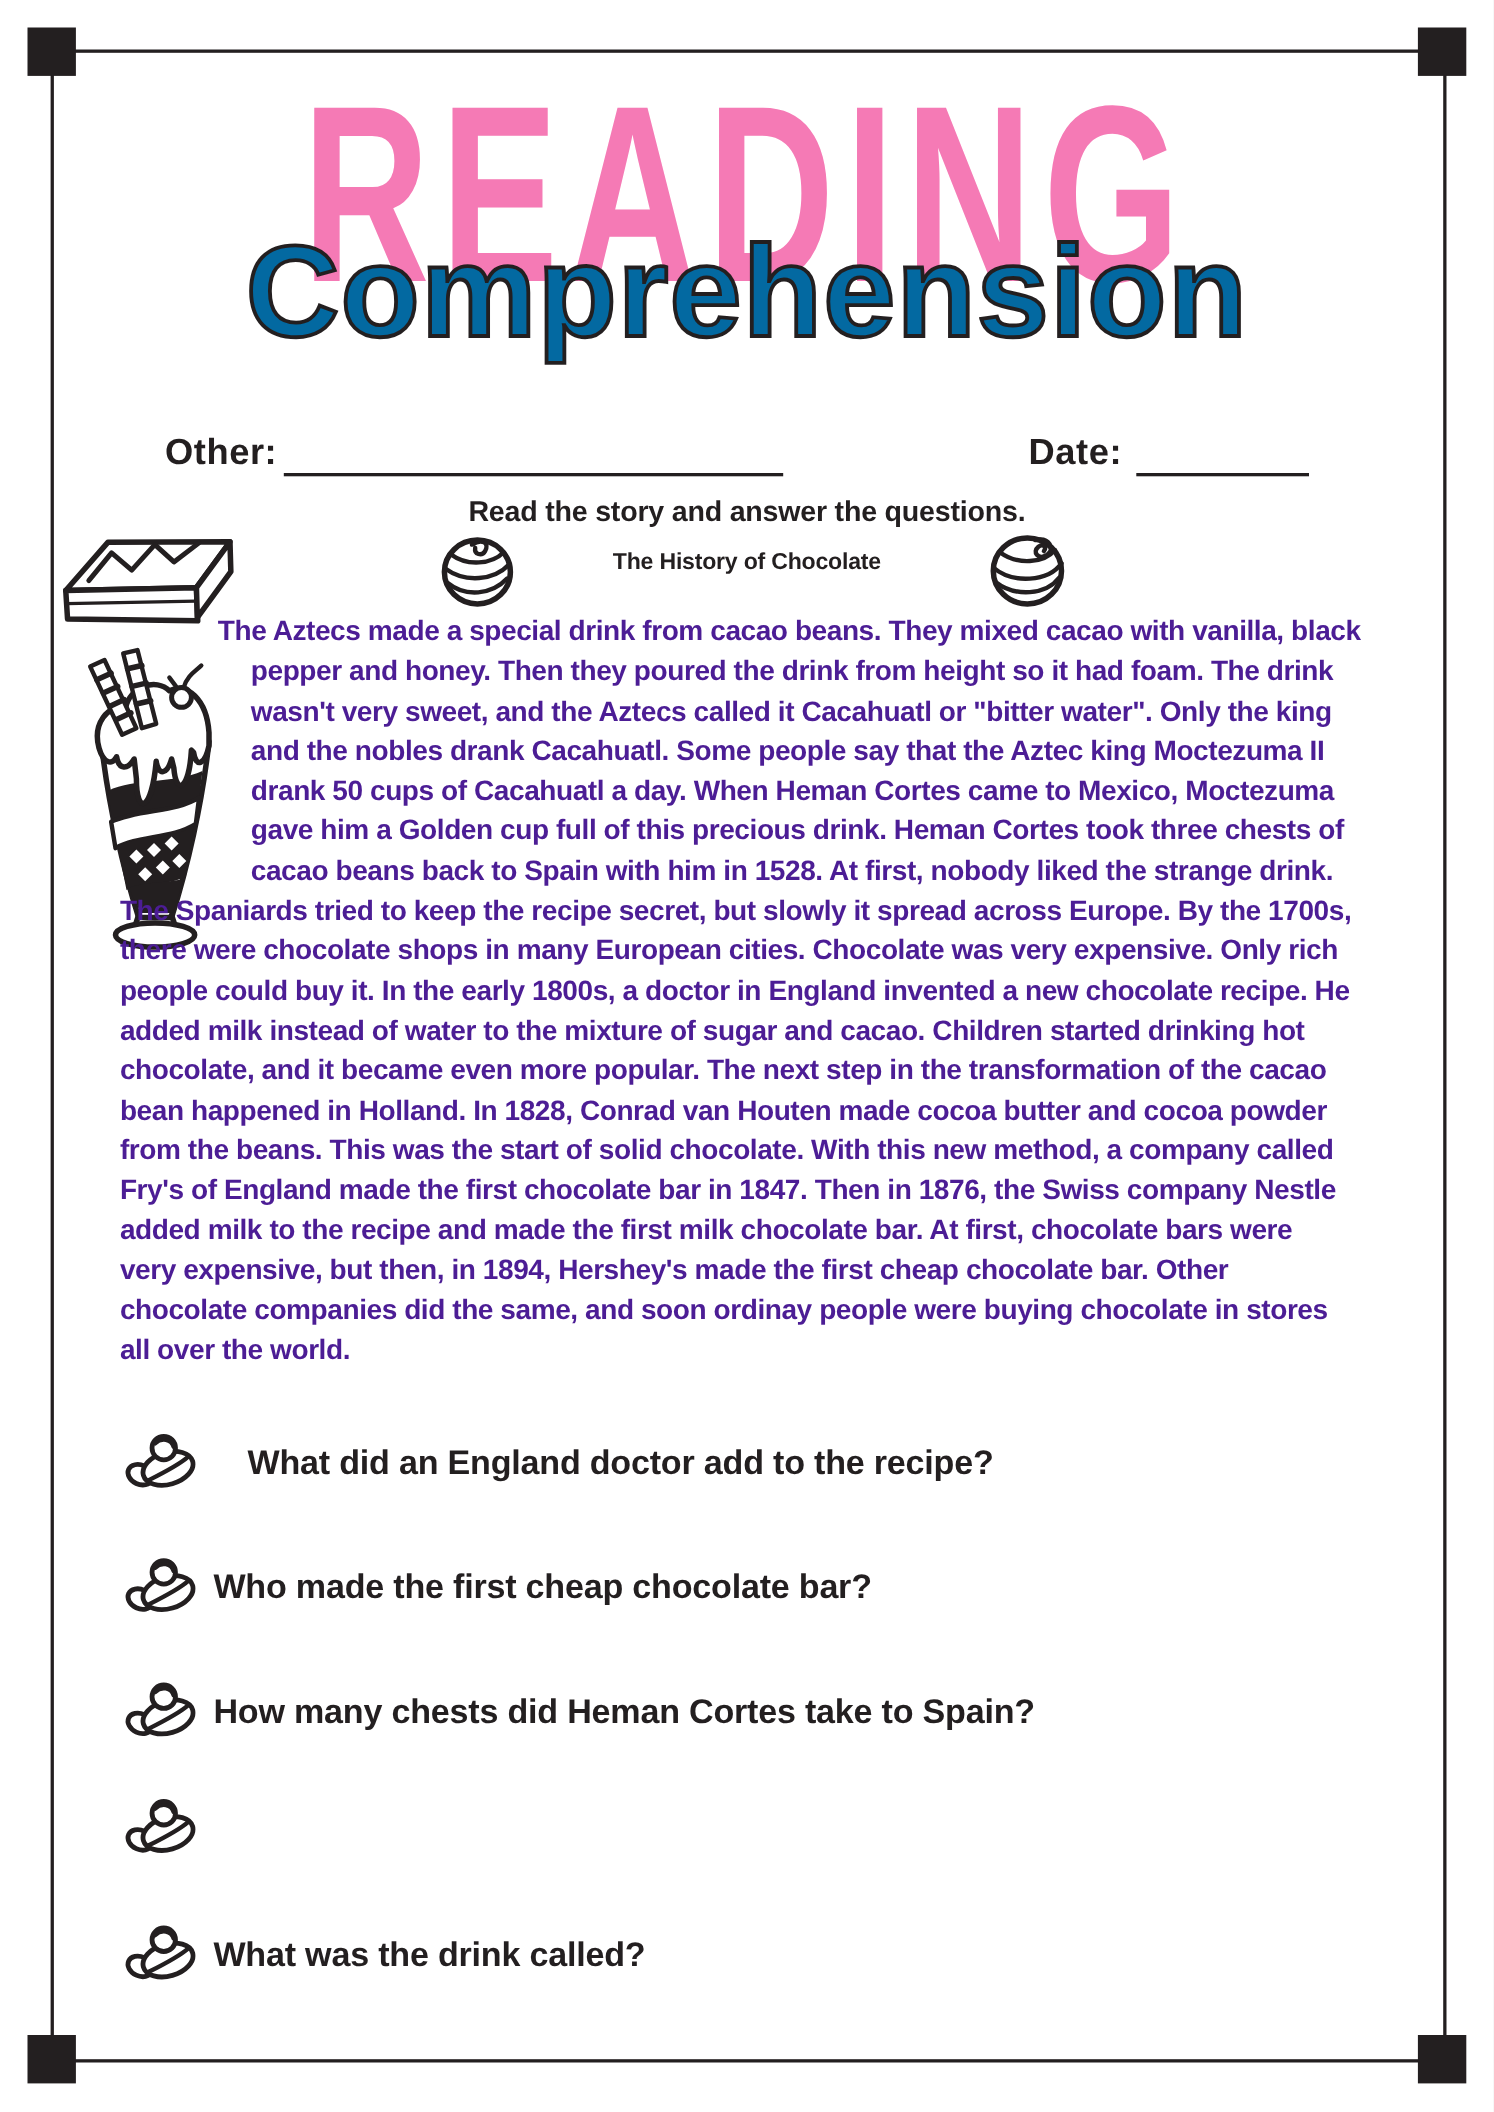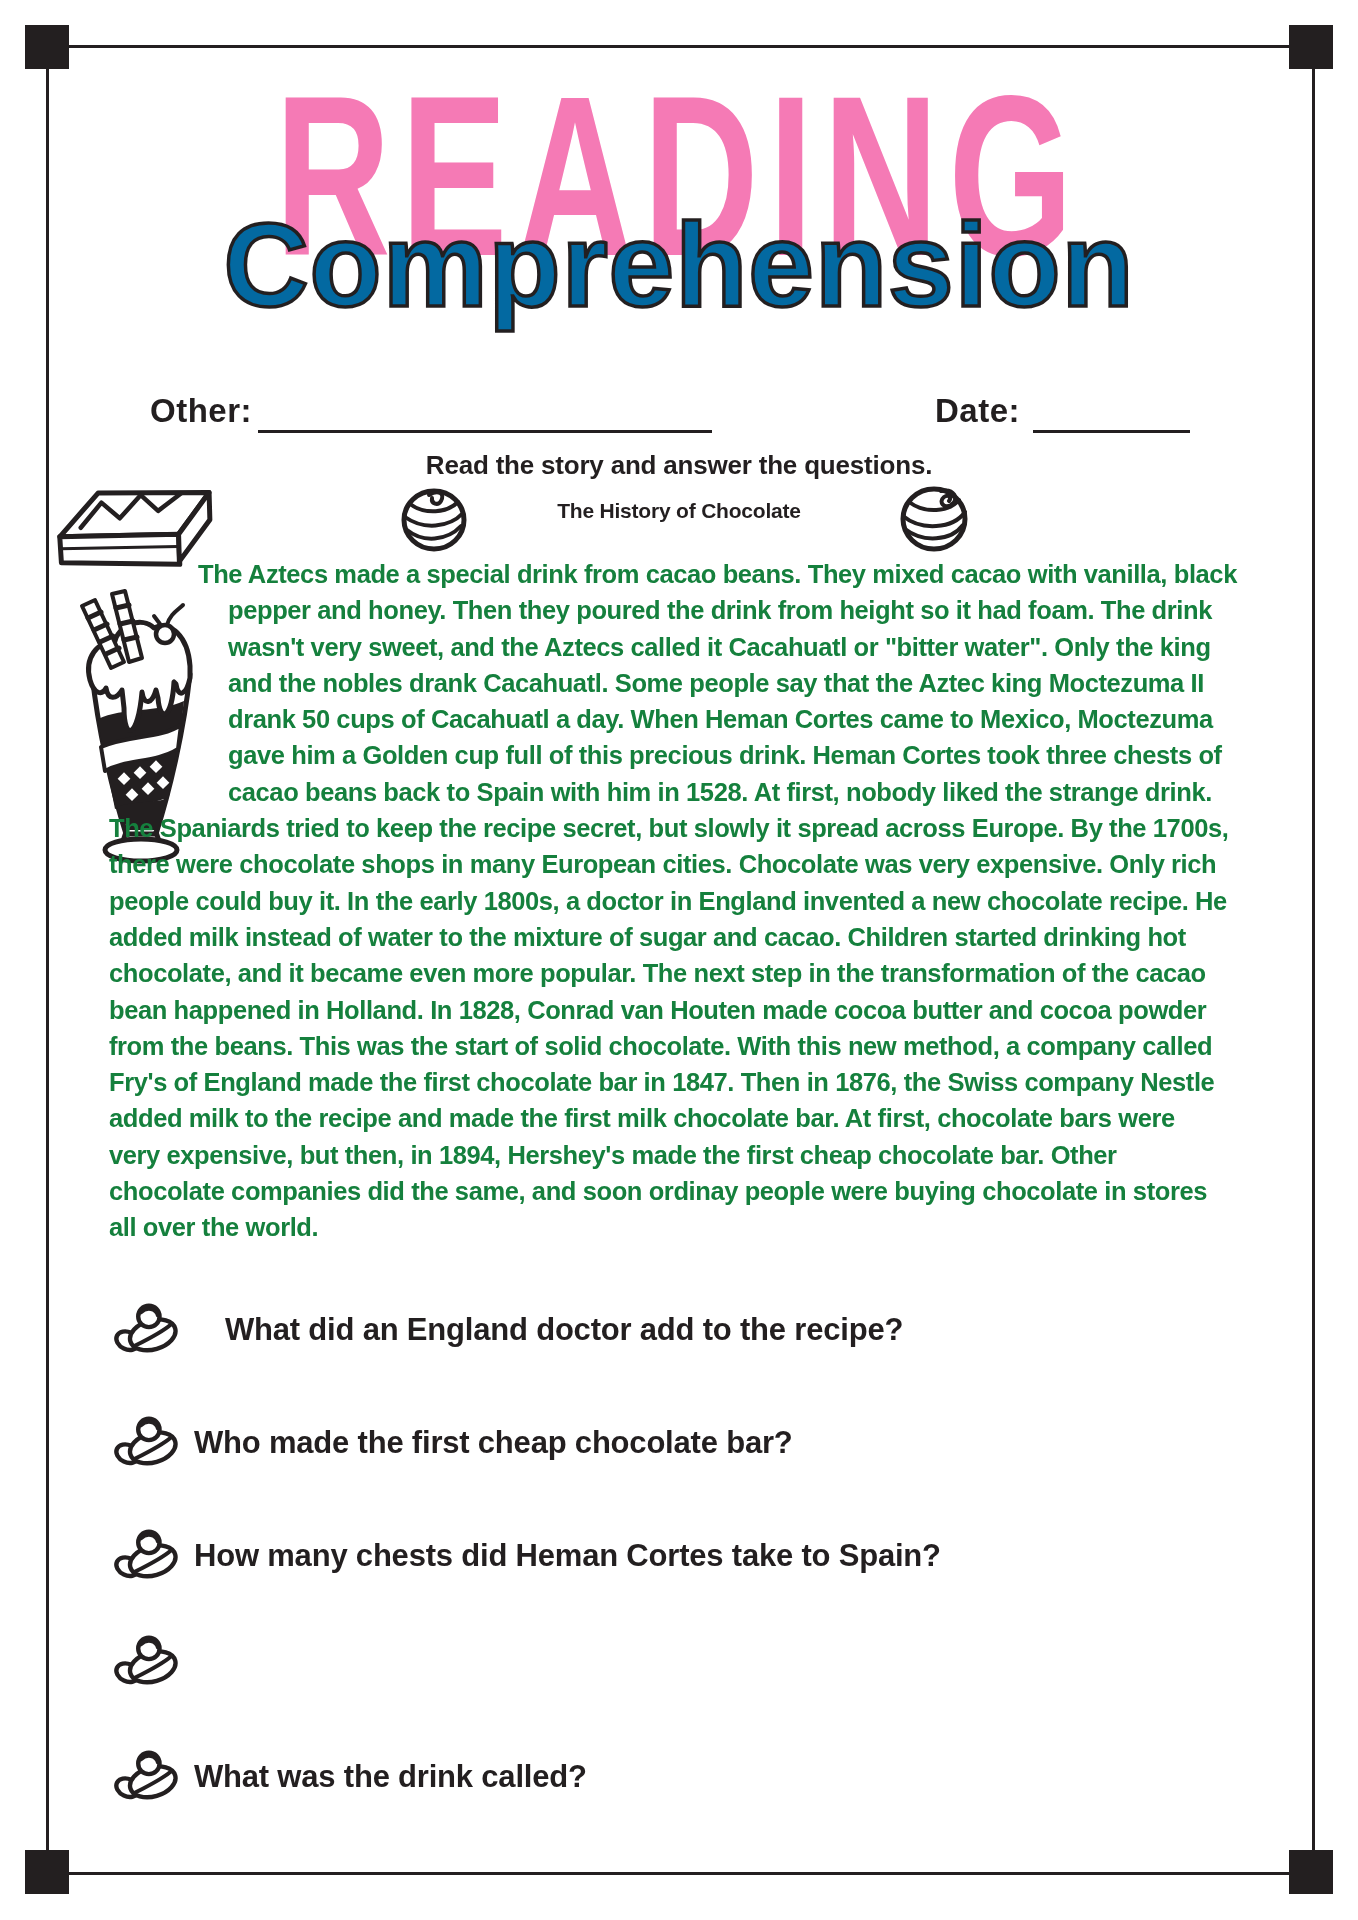--- a/index.html
+++ b/index.html
@@ -56,21 +56,21 @@
   .art{position:absolute;}
   .truffle-left{left:399px;top:486px;width:70px;height:66px;}
   .truffle-right{left:897px;top:483px;width:74px;height:70px;}
   .choc-bar{left:46px;top:474px;width:182px;height:118px;transform:rotate(-8deg);}
   .milkshake{left:68px;top:578px;width:152px;height:300px;}
 
   
   .story{
     position:absolute;left:109px;top:556px;width:1140px;
     font-size:25.5px;line-height:36.3px;letter-spacing:-.4px;
-    font-weight:bold;color:#15803d;
+    font-weight:bold;color:#4c1d95;
   }
   .story .ln{white-space:nowrap;}
   .story .ind1{margin-left:89px;}
   .story .ind2{margin-left:119px;}
 
   
   .question{
     position:absolute;left:112px;height:56px;
     display:flex;align-items:center;gap:16px;
   }

